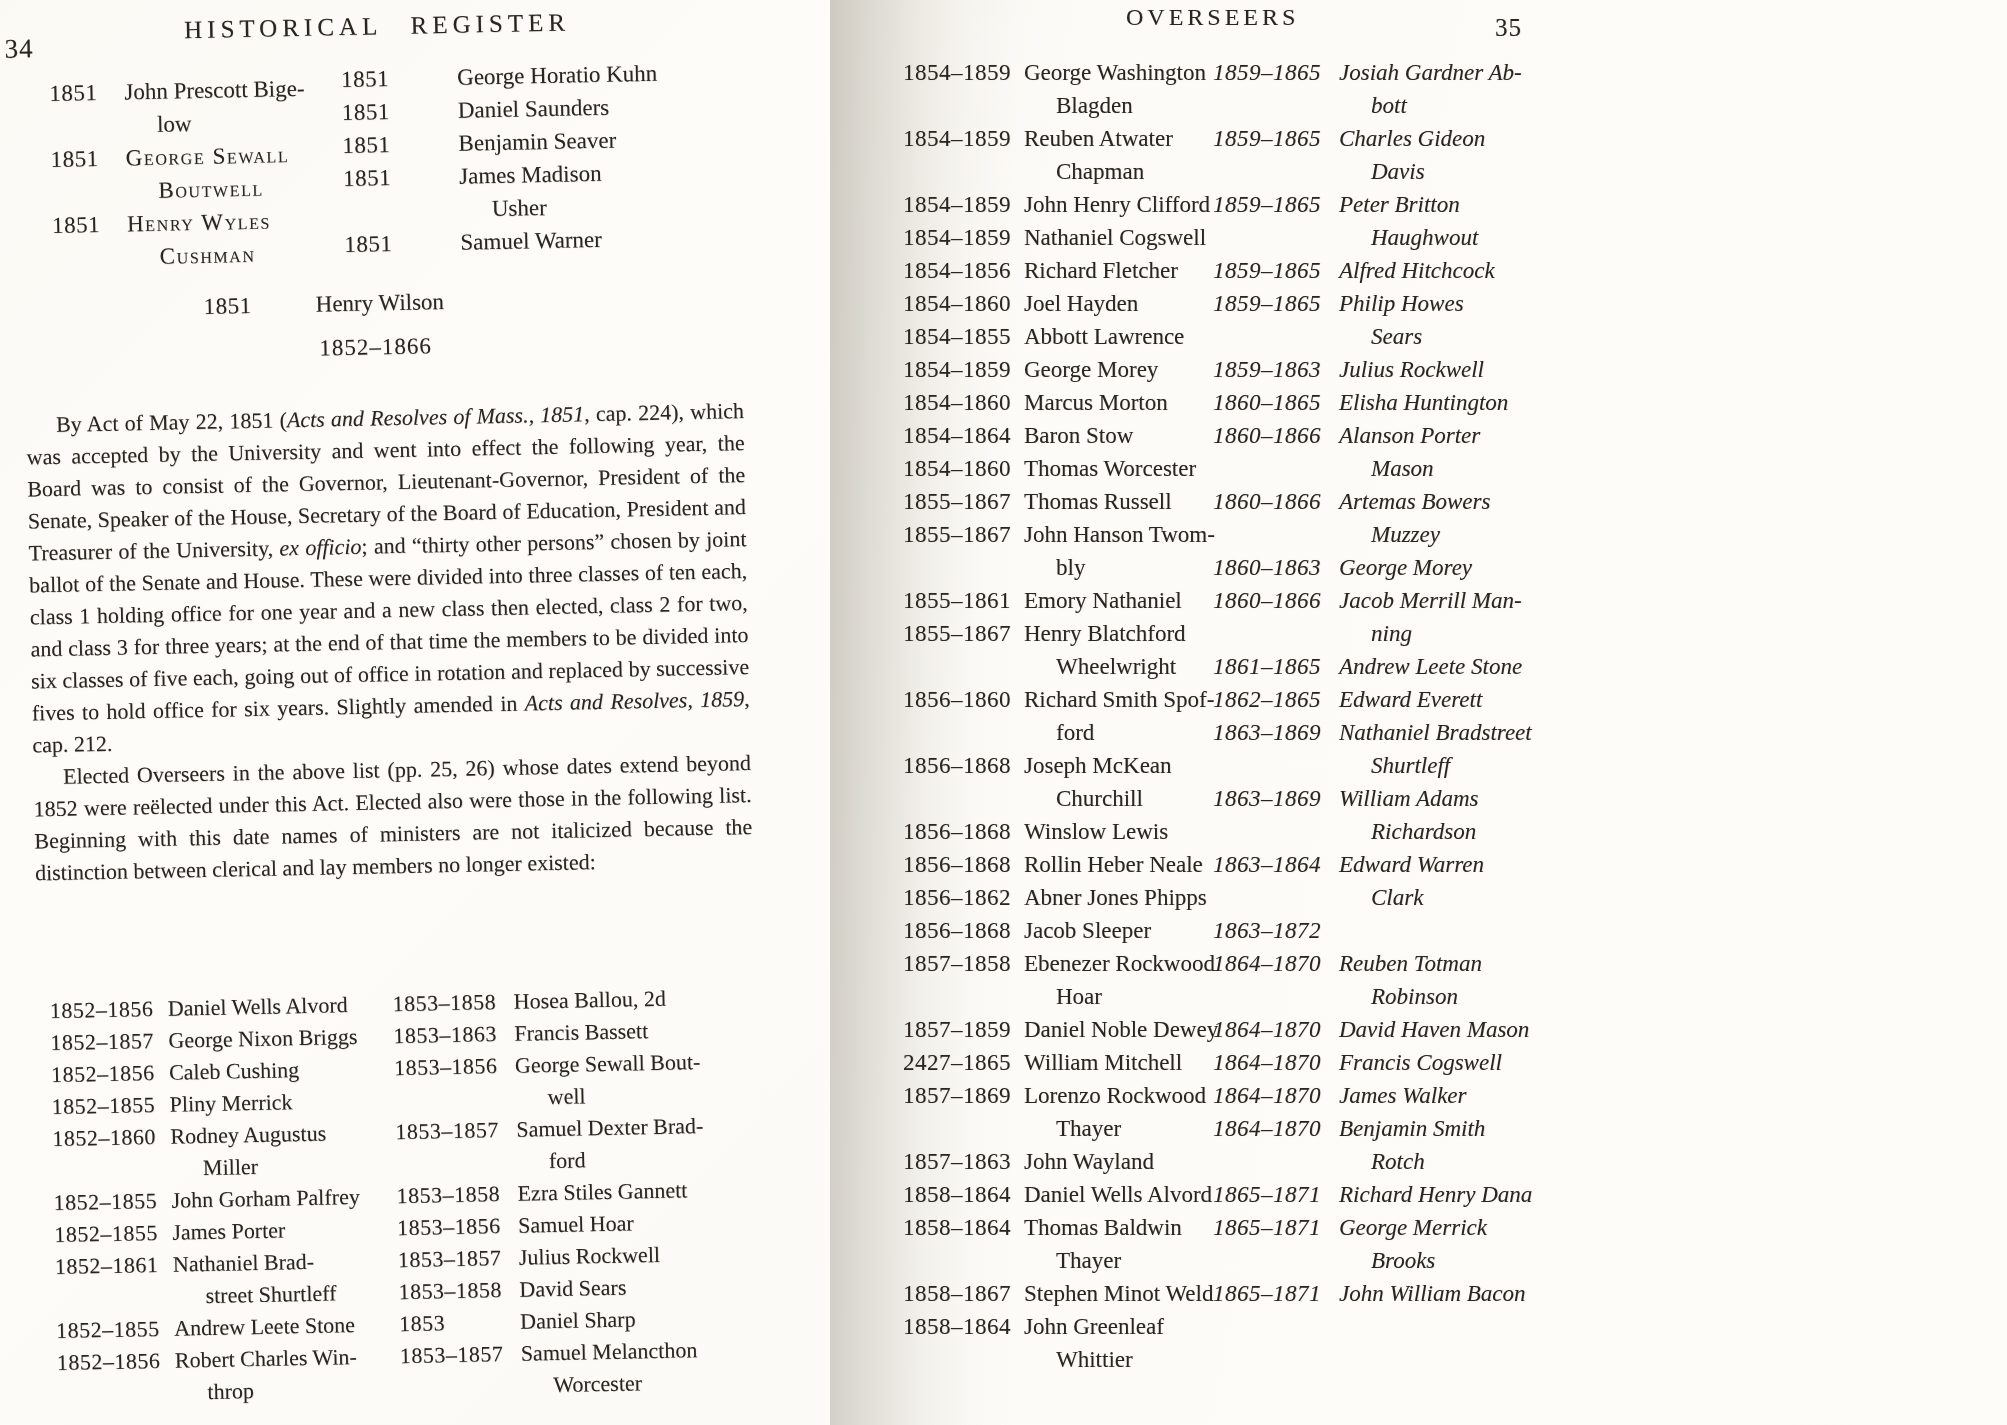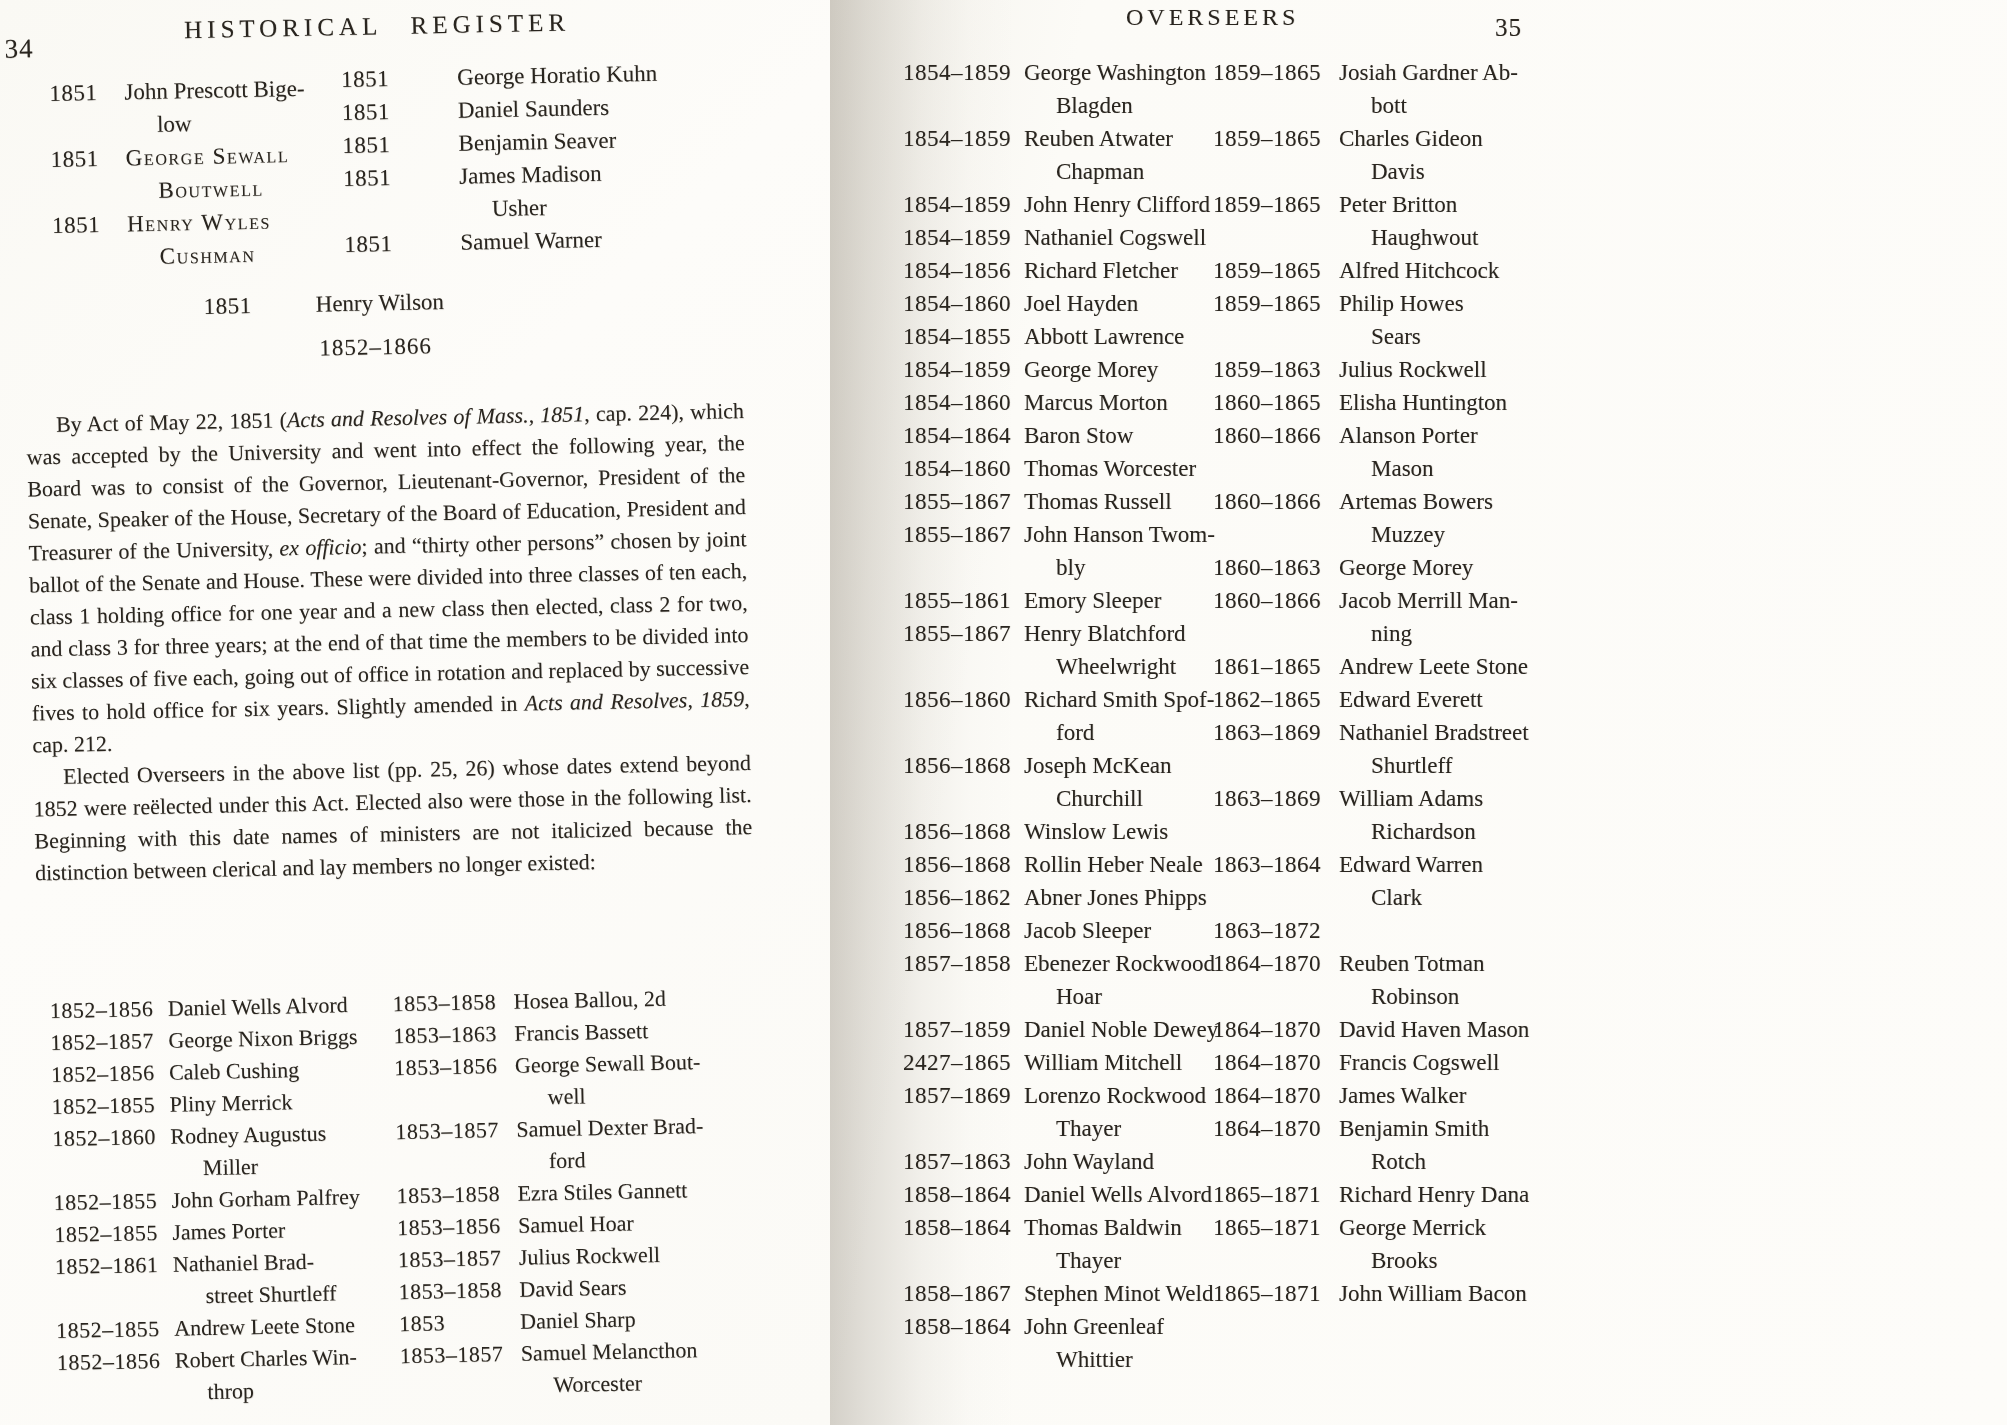--- a/index.html
+++ b/index.html
@@ -54,21 +54,21 @@
 
   .bodytext { position: absolute; left: 30px; top: 402px; width: 718px; font-size: 22px; line-height: 32px; text-align: justify; }
   .bodytext p { margin: 0; text-indent: 30px; }
 
   
   #lp-bot-col1 { left: 42px; top: 988px; width: 348px; --dw: 118px; font-size: 22px; line-height: 32px; }
   #lp-bot-col2 { left: 385px; top: 988px; width: 362px; --dw: 121px; font-size: 22px; line-height: 32px; }
 
   
   #rp-col1 { left: 45px; top: 56px; width: 352px; --dw: 121px; font-size: 23px; line-height: 33px; margin-left: 28px; }
-  #rp-col2 { left: 383px; top: 56px; width: 368px; --dw: 126px; font-size: 23px; line-height: 33px; }
+  #rp-col2 { left: 383px; top: 56px; width: 368px; --dw: 126px; font-size: 23px; line-height: 33px; font-style: italic; }
 </style>
 </head>
 <body>
 
 <div class="page" id="left-page">
   <div class="tilt">
     <div class="pagenum">34</div>
     <div class="running-head">HISTORICAL REGISTER</div>
 
     <div class="list" id="lp-top-col1">
@@ -272,21 +272,21 @@
         <span class="date">1855–1867</span>
         <span class="name">Thomas Russell</span>
       </div>
       <div class="entry">
         <span class="date">1855–1867</span>
         <span class="name">John Hanson Twom-
 bly</span>
       </div>
       <div class="entry">
         <span class="date">1855–1861</span>
-        <span class="name">Emory Sleeper</span>
+        <span class="name">Emory Nathaniel</span>
       </div>
       <div class="entry">
         <span class="date">1855–1867</span>
         <span class="name">Henry Blatchford
 Wheelwright</span>
       </div>
       <div class="entry">
         <span class="date">1856–1860</span>
         <span class="name">Richard Smith Spof-
 ford</span>

